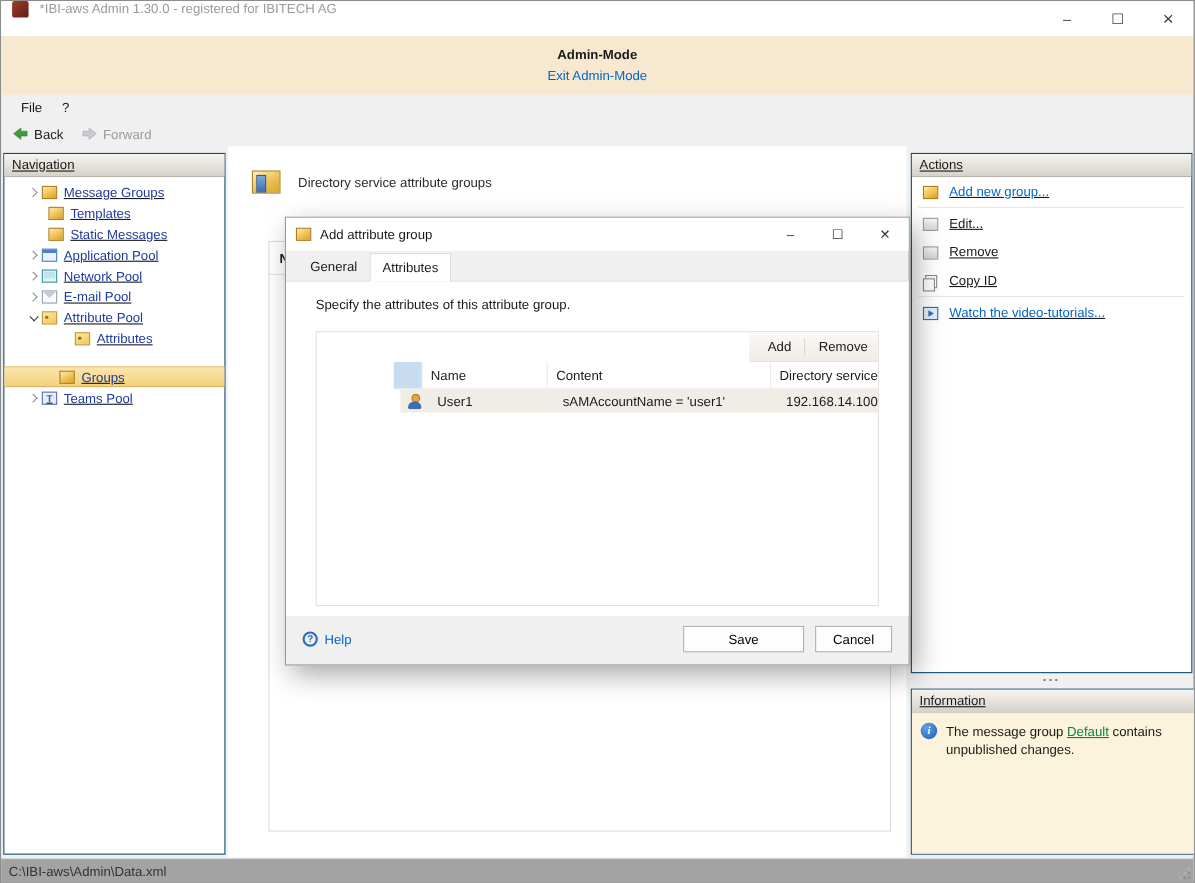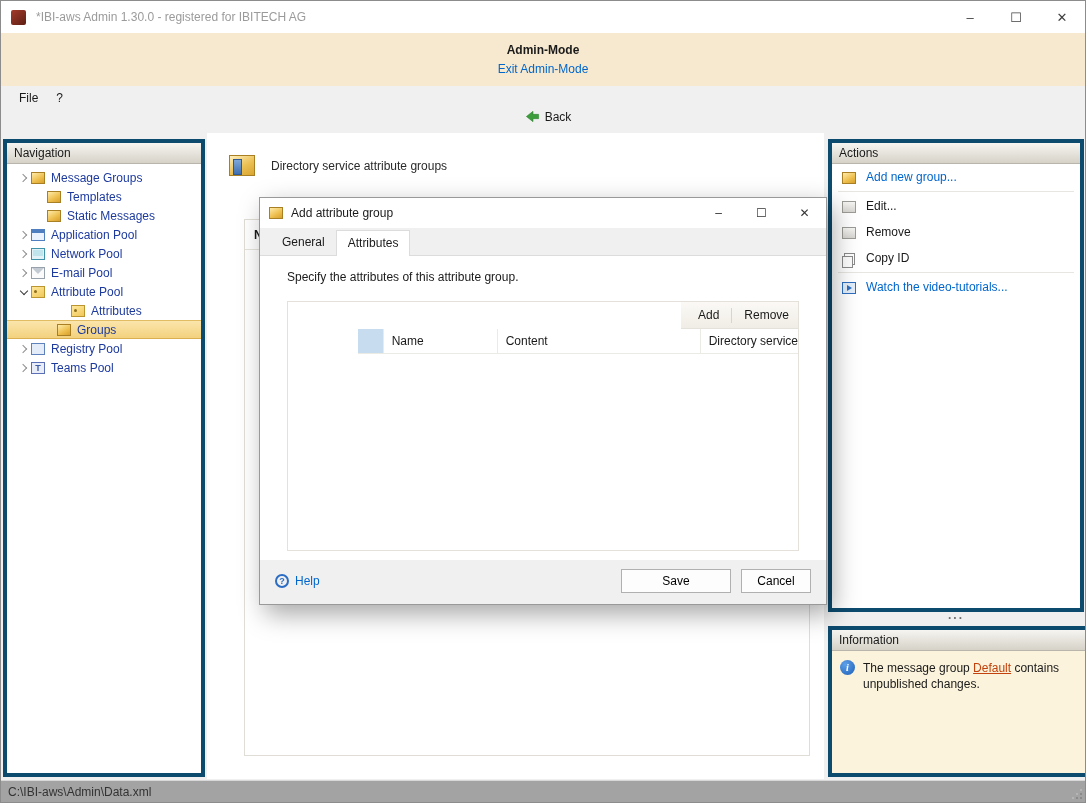--- a/index.html
+++ b/index.html
@@ -1,51 +1,51 @@
 <!DOCTYPE html>
 <html><head>
 <meta charset="utf-8">
 <style>
   * { margin:0; padding:0; box-sizing:border-box; }
   html,body { background:#50555B; }
   body { font-family:"Liberation Sans", sans-serif; font-size:12px; color:#1A1A1A; }
   .window { position:relative; width:1086px; height:803px; background:#F0F0F0; border:1px solid #8C8C8C; overflow:hidden; }
 
   
-  .titlebar { position:absolute; top:0; left:0; right:0; height:32px; background:#FFFFFF; display:flex; align-items:center; }
+  .titlebar { position:absolute; top:0; left:0; right:0; height:32px; background:#FFFFFF; display:flex; align-items:flex-start; }
   .app-icon { width:15px; height:15px; margin:0 10px; background:linear-gradient(140deg,#A33B2A,#5E1F14); border-radius:2px; flex:0 0 auto; }
   .titlebar .wtitle { color:#9B9B9B; }
   .win-controls { margin-left:auto; display:flex; height:100%; }
   .win-btn { width:46px; display:flex; align-items:center; justify-content:center; color:#3F3F3F; font-size:13px; cursor:pointer; }
 
   
   .admin-banner { position:absolute; top:32px; left:0; right:0; height:53px; background:#F7E9CF; text-align:center; padding-top:10px; }
   .admin-banner .at { font-weight:bold; }
   .admin-banner .alink { display:inline-block; margin-top:5px; color:#0066CC; cursor:pointer; }
 
   
   .menubar { position:absolute; top:85px; left:0; right:0; height:23px; display:flex; align-items:center; padding-left:9px; }
   .menu-item { padding:3px 9px; cursor:pointer; }
-  .toolbar { position:absolute; top:108px; left:0; right:0; height:25px; display:flex; align-items:center; padding-left:10px; gap:16px;flex-direction:column; }
+  .toolbar { position:absolute; top:108px; left:0; right:0; height:25px; display:flex; align-items:center; padding-left:10px; gap:16px; }
   .tb-btn { display:flex; align-items:center; gap:5px; cursor:pointer; }
   .tb-btn.disabled .tlbl { color:#9B9B9B; }
 
   
-  .panel { position:absolute; background:#fff; border:4px solid #0c4a6e; }
+  .panel { position:absolute; background:#fff; border:1px solid #0c4a6e;text-decoration:underline; }
   .panel-header { height:21px; background:linear-gradient(#F6F5F1,#D6D2C8); border-bottom:1px solid #B9B5AC; display:flex; align-items:center; padding-left:7px; }
 
   
   .nav-panel { left:2px; top:138px; width:202px; height:638px; }
   .tree { padding-top:4px; }
-  .tree-row { height:19px; display:flex; align-items:center; color:#1D3A9E; cursor:pointer; padding-left:10px; }
+  .tree-row { height:19px; display:flex; align-items:center; color:#1D3A9E; cursor:pointer; padding-left:20px; }
   .tree-row .lbl { margin-left:6px; white-space:nowrap; }
   .tree-row.child1 { padding-left:40px; }
   .tree-row.child2a { padding-left:64px; }
   .tree-row.child2b { padding-left:50px; }
-  .tree-row.selected { background:linear-gradient(#FBE5AC,#F3D27E); border-top:1px solid #E2BC62; border-bottom:1px solid #D9AF52; }
+  .tree-row.selected { background:linear-gradient(#FBE5AC,#F3D27E); border-top:1px solid #E2BC62; border-bottom:1px solid #D9AF52;margin-top:16px; }
   .chev { width:14px; height:14px; display:flex; align-items:center; justify-content:center; flex:0 0 auto; }
   .chev::before { content:""; width:5px; height:5px; border-right:1.5px solid #8F8F8F; border-bottom:1.5px solid #8F8F8F; transform:rotate(-45deg); margin-left:-2px; }
   .chev.down::before { border-color:#3A3A3A; transform:rotate(45deg); margin:-2px 0 0 0; }
 
   
   .ticon { width:14px; height:12px; flex:0 0 auto; display:inline-block; position:relative; }
   .i-gold { background:linear-gradient(150deg,#FFEBA8,#EDBE4C 60%,#D79F2E); border:1px solid #A87F22; }
   .i-window { background:#EAF3FD; border:1px solid #4F7FBF; }
   .i-window::before { content:""; position:absolute; top:0; left:0; right:0; height:3px; background:#4F7FBF; }
   .i-monitor { background:#E2F2F6; border:1px solid #3E93A8; }
@@ -87,21 +87,21 @@
   .action-row { display:flex; align-items:flex-end; gap:10px; padding:6px 10px; cursor:pointer; }
   .action-row.link { color:#0066CC; }
   .action-sep { height:1px; background:#E8E6E1; margin:1px 6px; }
 
   .splitter { position:absolute; left:827px; top:609px; width:256px; height:16px; display:flex; justify-content:center; color:#6F6F6F; font-weight:bold; letter-spacing:2px; line-height:10px; cursor:row-resize; }
 
   
   .info-panel { left:827px; top:625px; width:284px; height:151px; }
   .info-body { position:absolute; top:21px; left:0; right:0; bottom:0; background:#FBF3DB; padding:9px 8px; display:flex; gap:8px; align-items:flex-start; }
   .info-text { line-height:1.35; }
-  .info-text .def-link { color:#c2410c; text-decoration:underline; cursor:pointer; }
+  .info-text .def-link { color:#15803d; text-decoration:underline; cursor:pointer; }
 
   
   .statusbar { position:absolute; left:0; right:0; bottom:0; height:22px; background:#a3a3a3; border-top:1px solid #D8D8D8; display:flex; align-items:center; padding-left:7px; color:#333; }
   .grip { position:absolute; right:3px; bottom:3px; width:12px; height:12px; cursor:nwse-resize; }
   .grip::before { content:""; position:absolute; right:0; bottom:0; width:2px; height:2px; background:#8A8A8A;
     box-shadow:-4px 0 0 #8A8A8A, -8px 0 0 #B5B5B5, 0 -4px 0 #8A8A8A, 0 -8px 0 #B5B5B5, -4px -4px 0 #B5B5B5; }
 
   
   .dialog { position:absolute; left:258px; top:196px; width:568px; height:408px; background:#F0F0F0; border:1px solid #999; box-shadow:6px 9px 24px rgba(0,0,0,0.35); z-index:20; }
   .dlg-titlebar { height:30px; background:#fff; display:flex; align-items:center; padding-left:9px; }
@@ -216,25 +216,20 @@
       <div class="tree-row child2a">
         <span class="ticon i-tag"></span>
         <span class="lbl">Attributes</span>
       </div>
       <div class="tree-row child2b selected">
         <span class="ticon i-gold"></span>
         <span class="lbl">Groups</span>
       </div>
       <div class="tree-row">
         <span class="chev"></span>
-        <span class="ticon i-reg"></span>
-        <span class="lbl">Registry Pool</span>
-      </div>
-      <div class="tree-row">
-        <span class="chev"></span>
         <span class="ticon i-teams"></span>
         <span class="lbl">Teams Pool</span>
       </div>
     </div>
   </div>
 
   <div class="content-area">
     <div class="content-head">
       <span class="big-box-icon"></span>
       <span class="content-title">Directory service attribute groups</span>
@@ -314,20 +309,28 @@
           <span class="attr-tb-btn">Add</span>
           <span class="attr-tb-sep"></span>
           <span class="attr-tb-btn">Remove</span>
         </div>
         <div class="attr-head">
           <span class="hc iconcol"></span>
           <span class="hc namecol">Name</span>
           <span class="hc contentcol">Content</span>
           <span class="hc dscol">Directory service</span>
         </div>
+        <div class="attr-row">
+          <span class="rc iconcol">
+              <span class="person-icon"></span>
+            </span>
+          <span class="rc namecol">User1</span>
+          <span class="rc contentcol">sAMAccountName = 'user1'</span>
+          <span class="rc dscol">192.168.14.100</span>
+        </div>
       </div>
     </div>
     <div class="dlg-footer">
       <span class="help-link">
         <span class="help-icon"></span>
         <span>Help</span>
       </span>
       <button class="btn save">Save</button>
       <button class="btn cancel">Cancel</button>
     </div>

